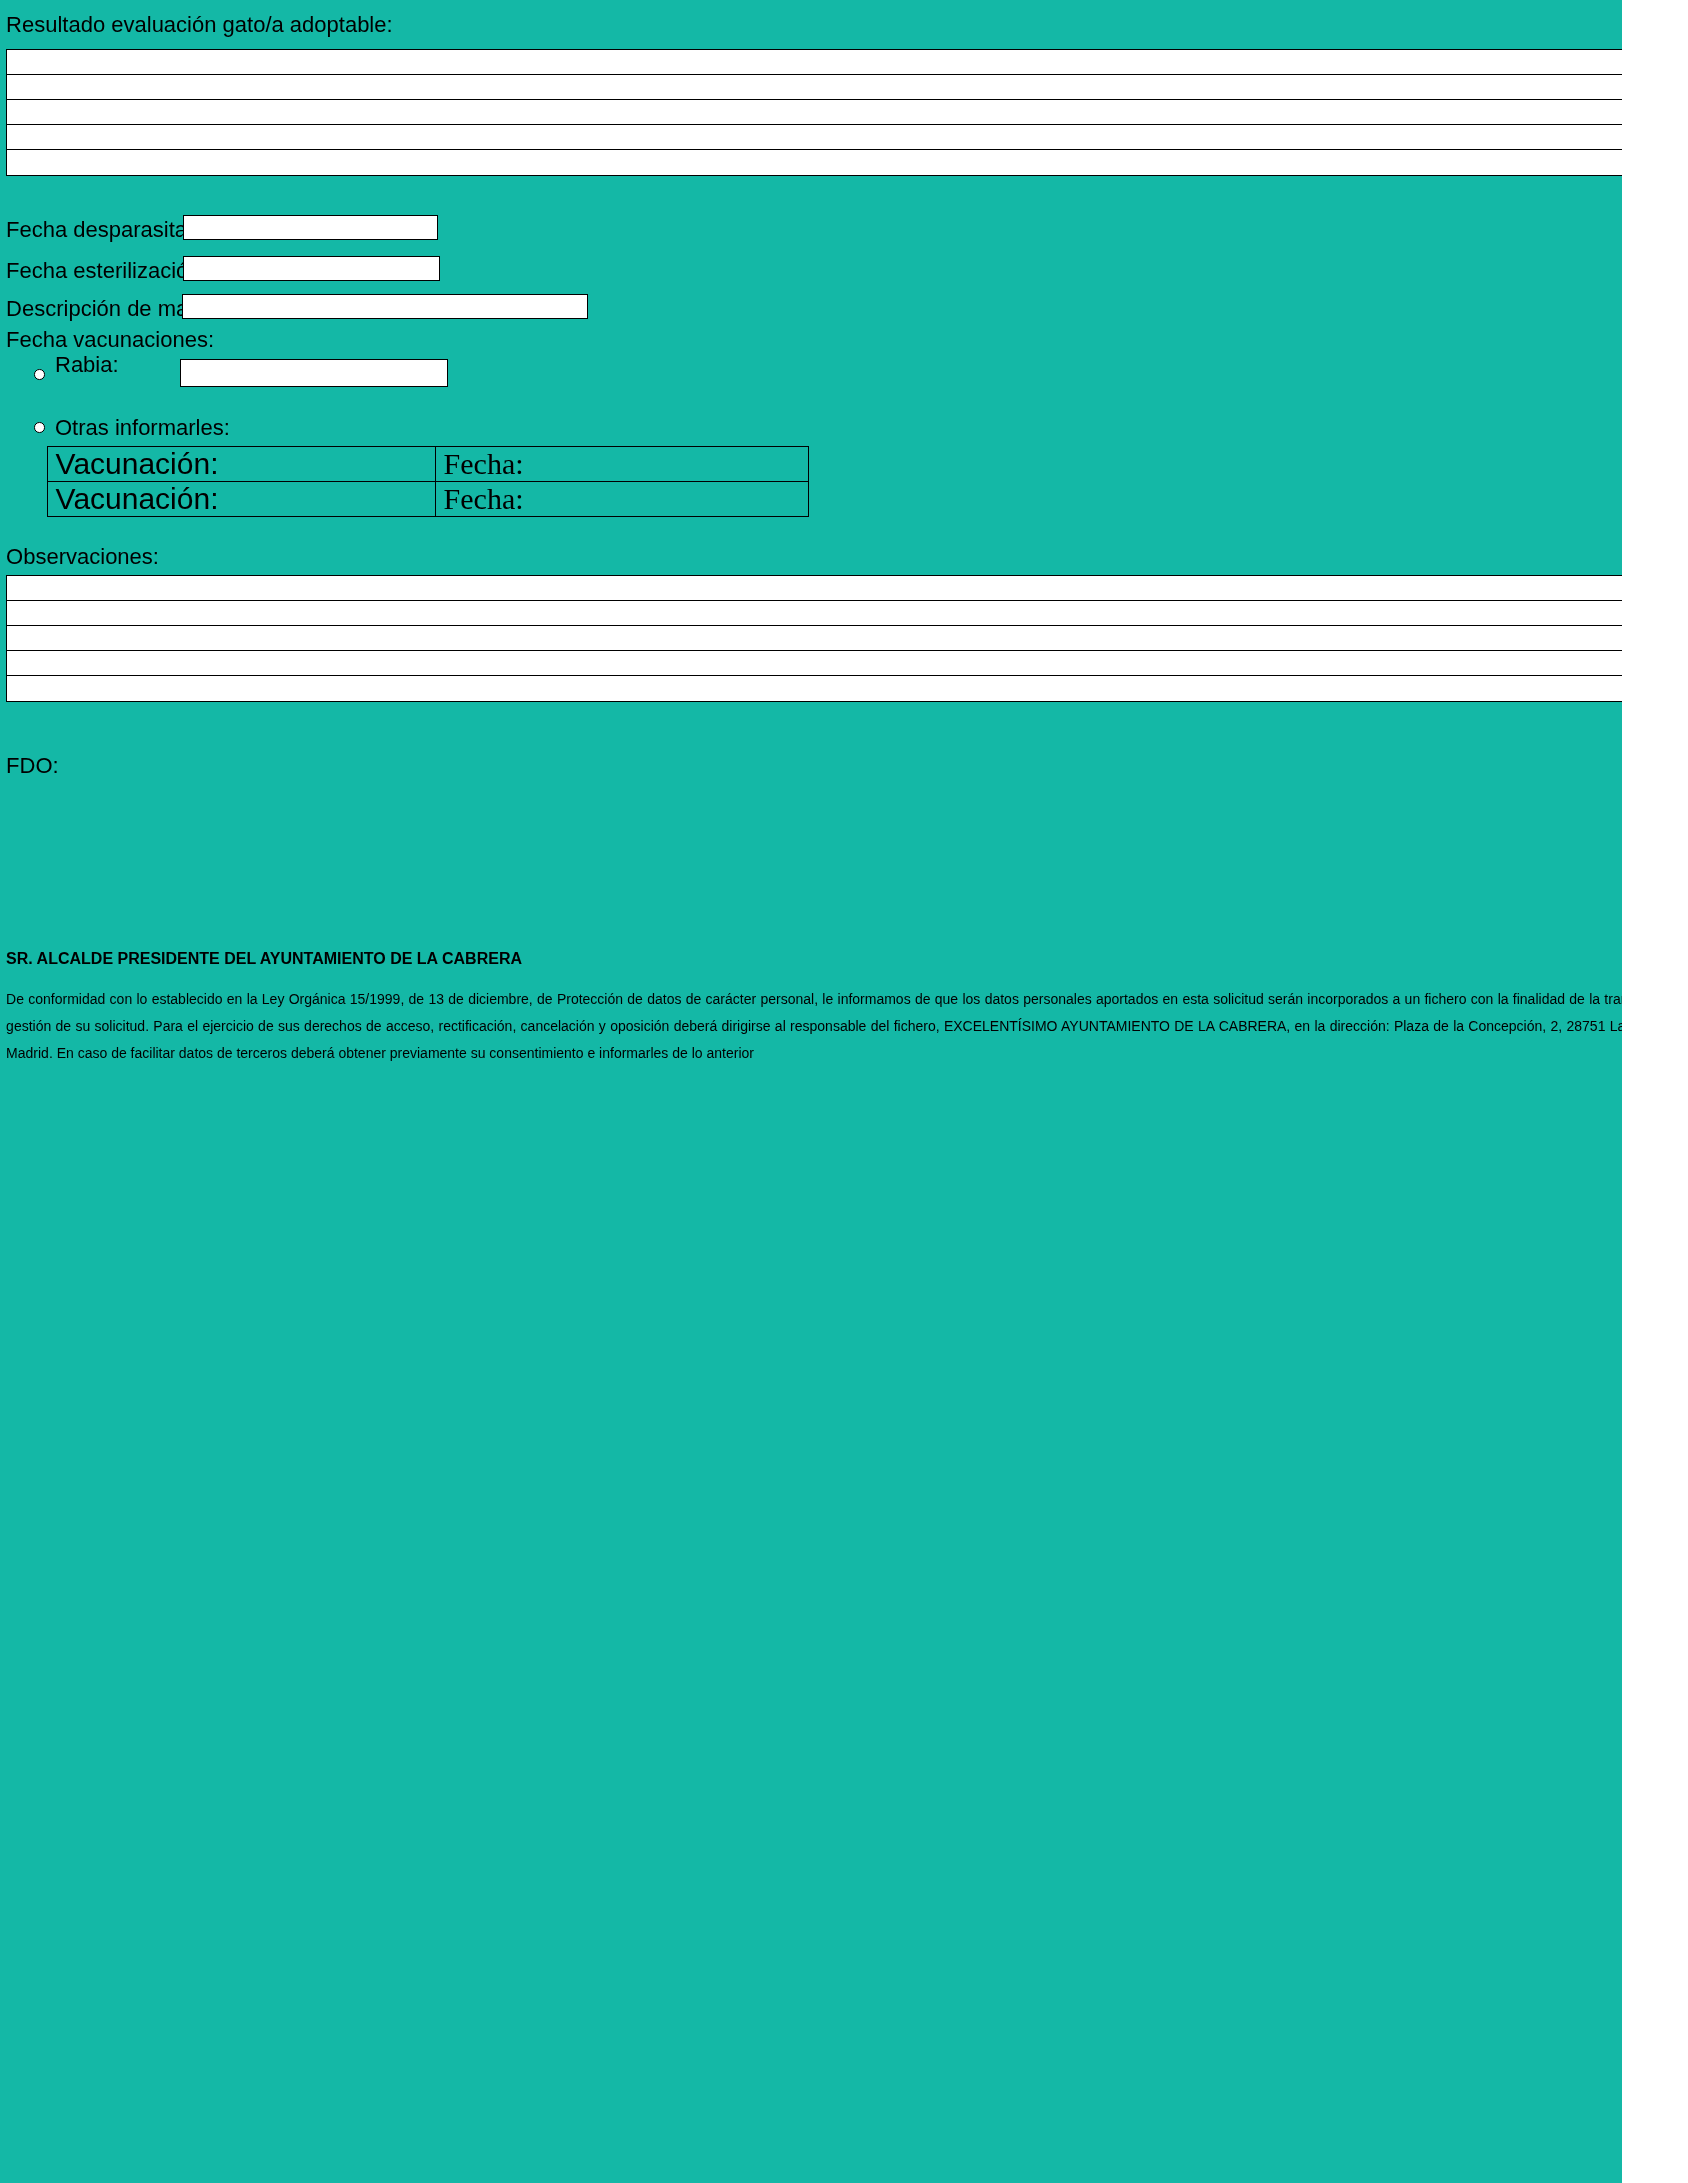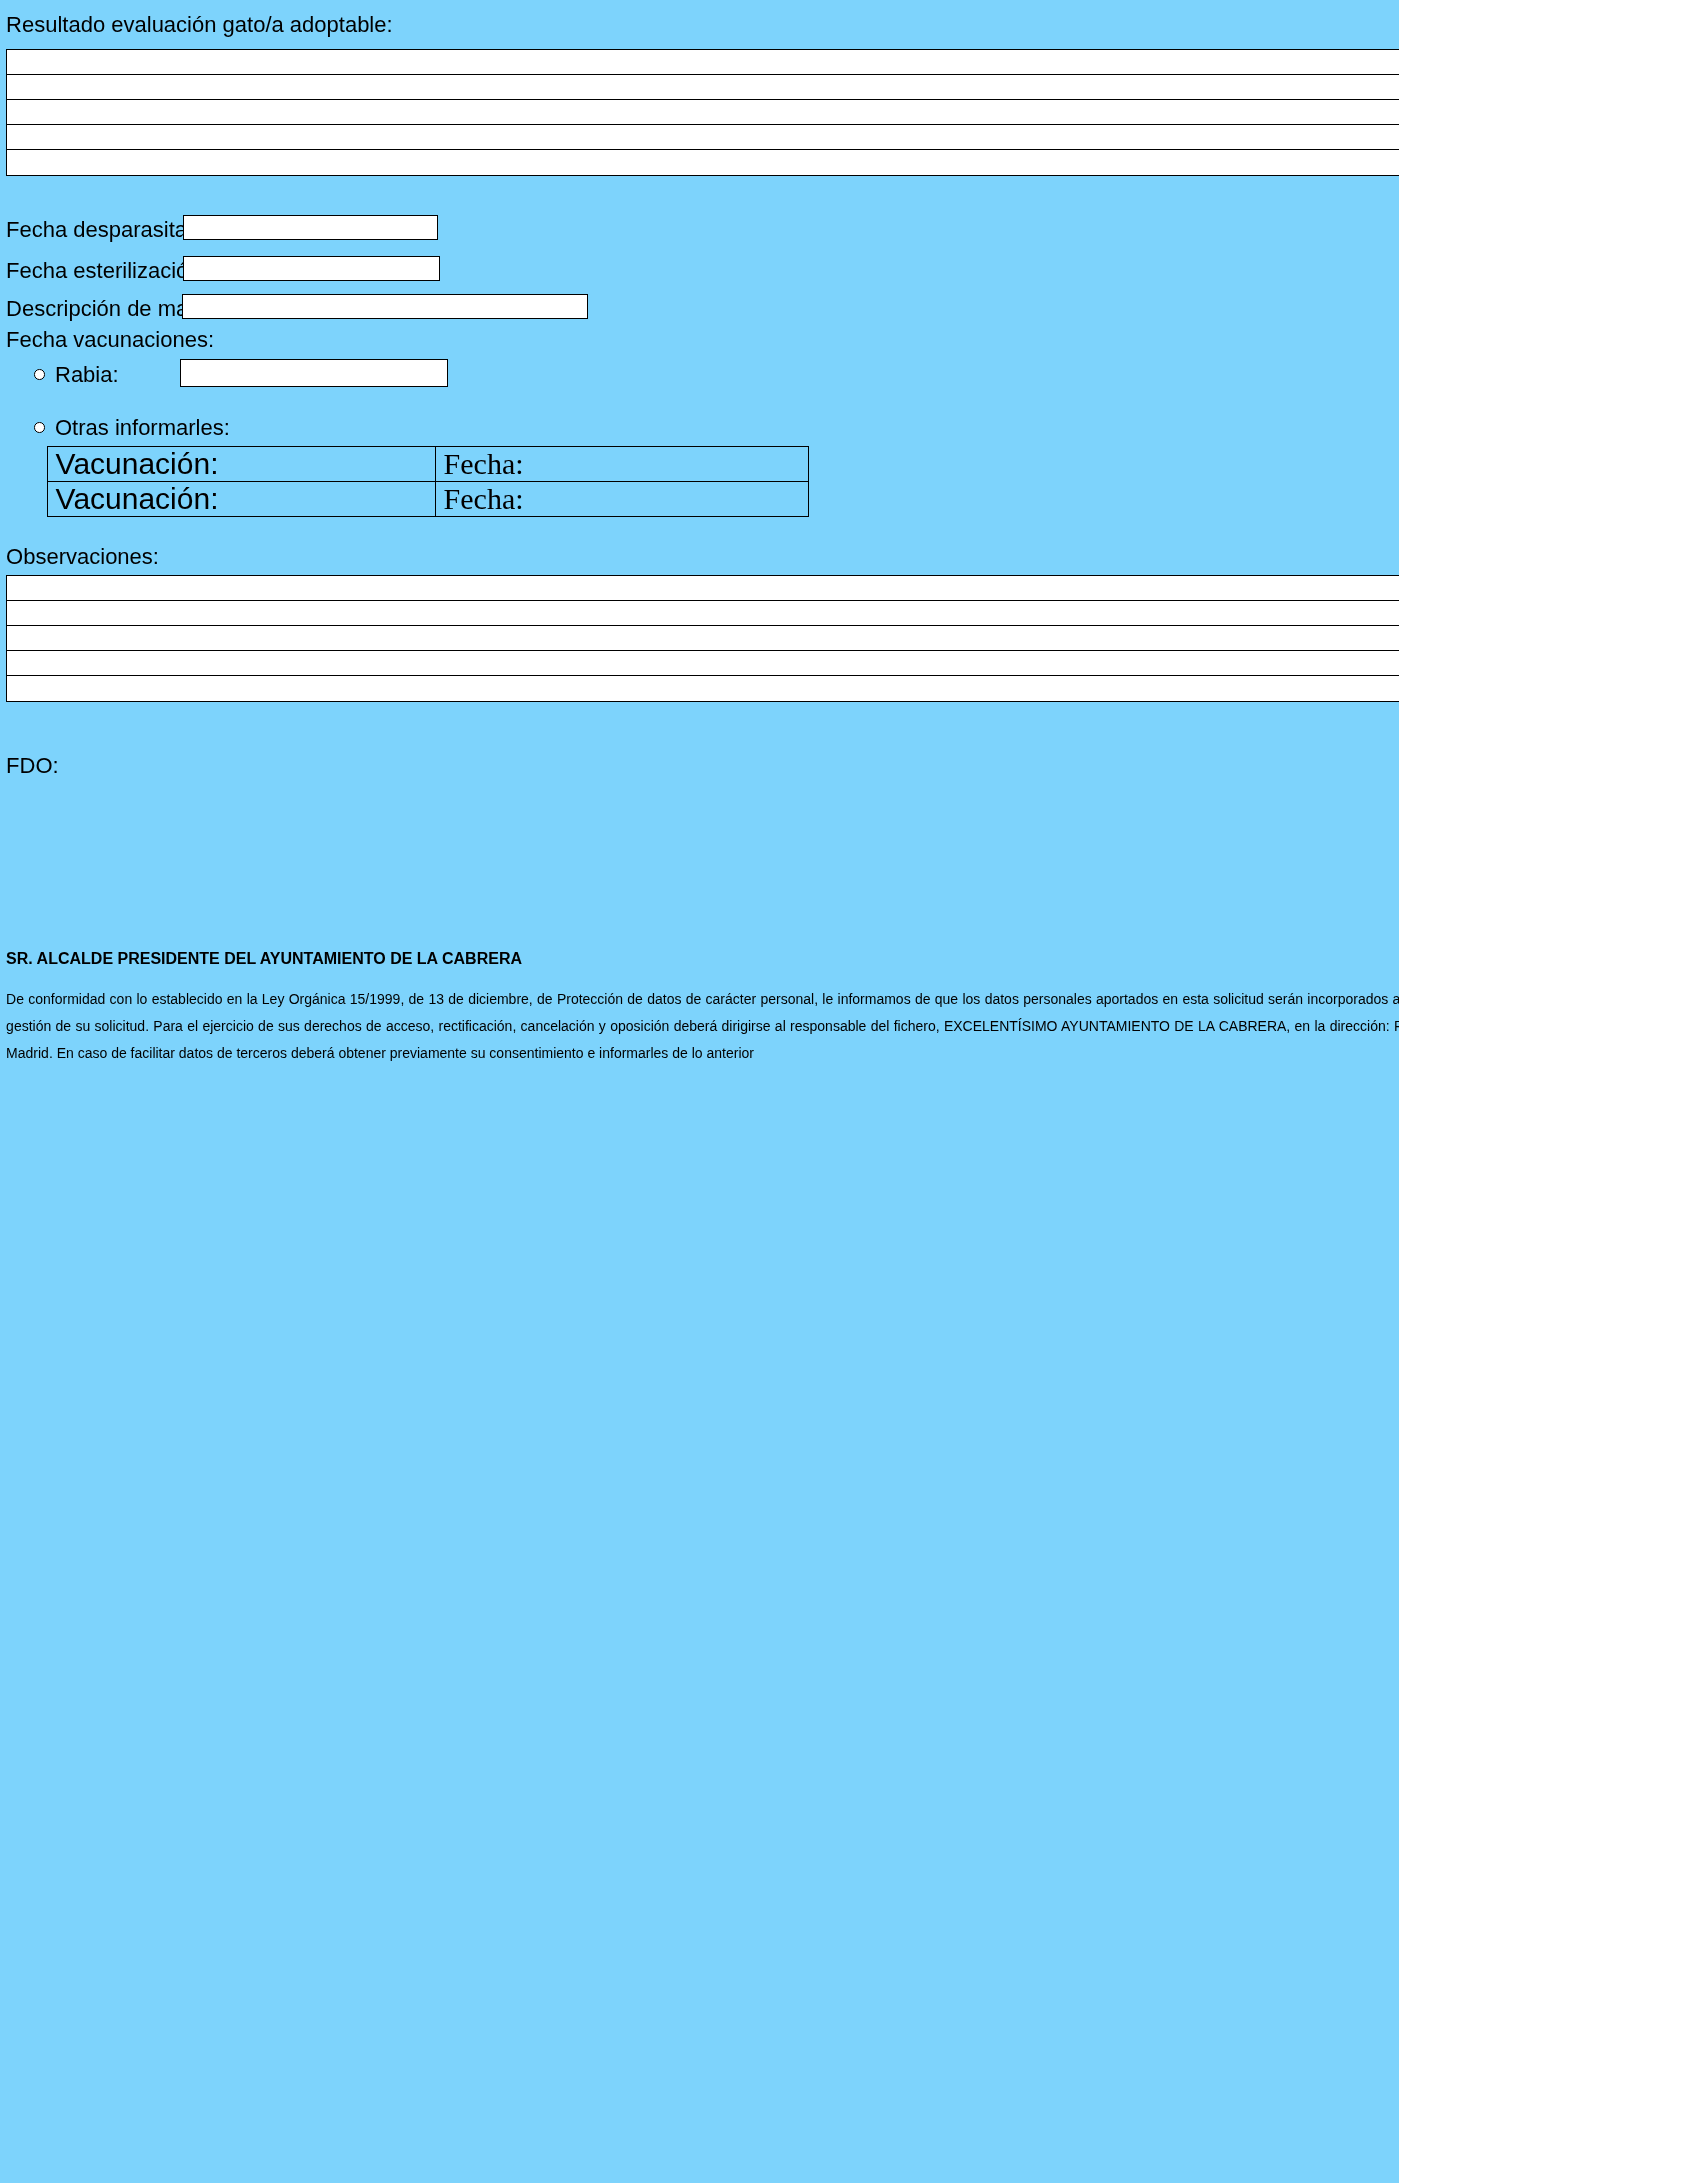--- a/index.html
+++ b/index.html
@@ -5,21 +5,21 @@
   * { box-sizing: border-box; }
   html, body { margin: 0; padding: 0; }
   body {
     width: 1689px;
     height: 2183px;
     background: #ffffff;
     color: #000000;
     font-family: "Liberation Sans", sans-serif;
     font-size: 22px;
   }
-  .page { position: relative; width: 1399px; height: 2183px; background: #7dd3fc; overflow: hidden; }
+  .page { position: relative; width: 1622px; height: 2183px; background: #14b8a6; overflow: hidden; }
   .abs { position: absolute; }
 
   .label { white-space: nowrap; }
 
   
   .ruled-table { border: 1.5px solid #000; background: #fff; }
   .ruled-row { height: 25px; border-bottom: 1.5px solid #000; }
   .ruled-row:last-child { border-bottom: none; }
 
   
@@ -85,21 +85,21 @@
 
   <div class="abs label" style="left:6.1px; top:258px;">Fecha esterilización:</div>
   <div class="input-box" style="left:183px; top:256px; width:257px; height:25px;"></div>
 
   <div class="abs label" style="left:6.1px; top:296px;">Descripción de marca:</div>
   <div class="input-box" style="left:182px; top:294px; width:406px; height:25px;"></div>
 
   <div class="abs label" style="left:6.1px; top:327px;text-align:center;">Fecha vacunaciones:</div>
 
   <span class="bullet" style="left:34px; top:369px;"></span>
-  <div class="abs label" style="left:55px; top:362px;">Rabia:</div>
+  <div class="abs label" style="left:55px; top:352px;">Rabia:</div>
   <div class="input-box" style="left:180px; top:359px; width:268px; height:27.5px;"></div>
 
   <span class="bullet" style="left:34px; top:422px;"></span>
   <div class="abs label" style="left:55px; top:415px;">Otras informarles:</div>
 
   <table class="vacc-table" cellspacing="0">
     <tbody>
         <tr>
       <td class="col-vacc">Vacunación:</td>
       <td class="col-date">Fecha:</td>

